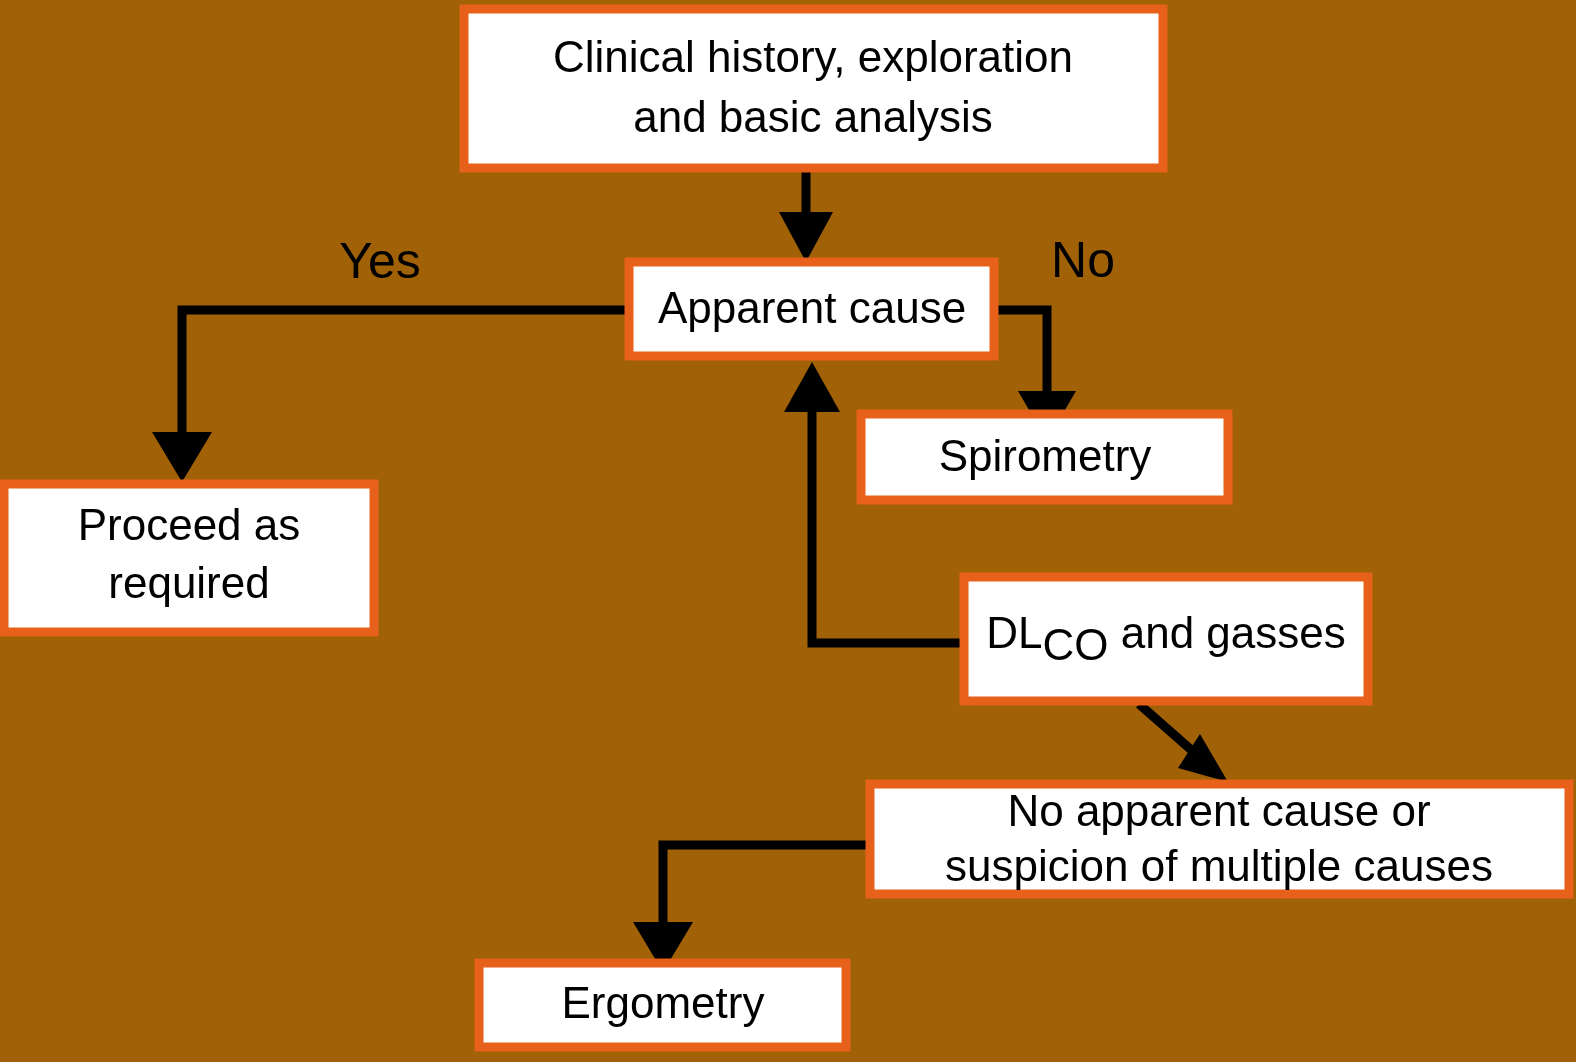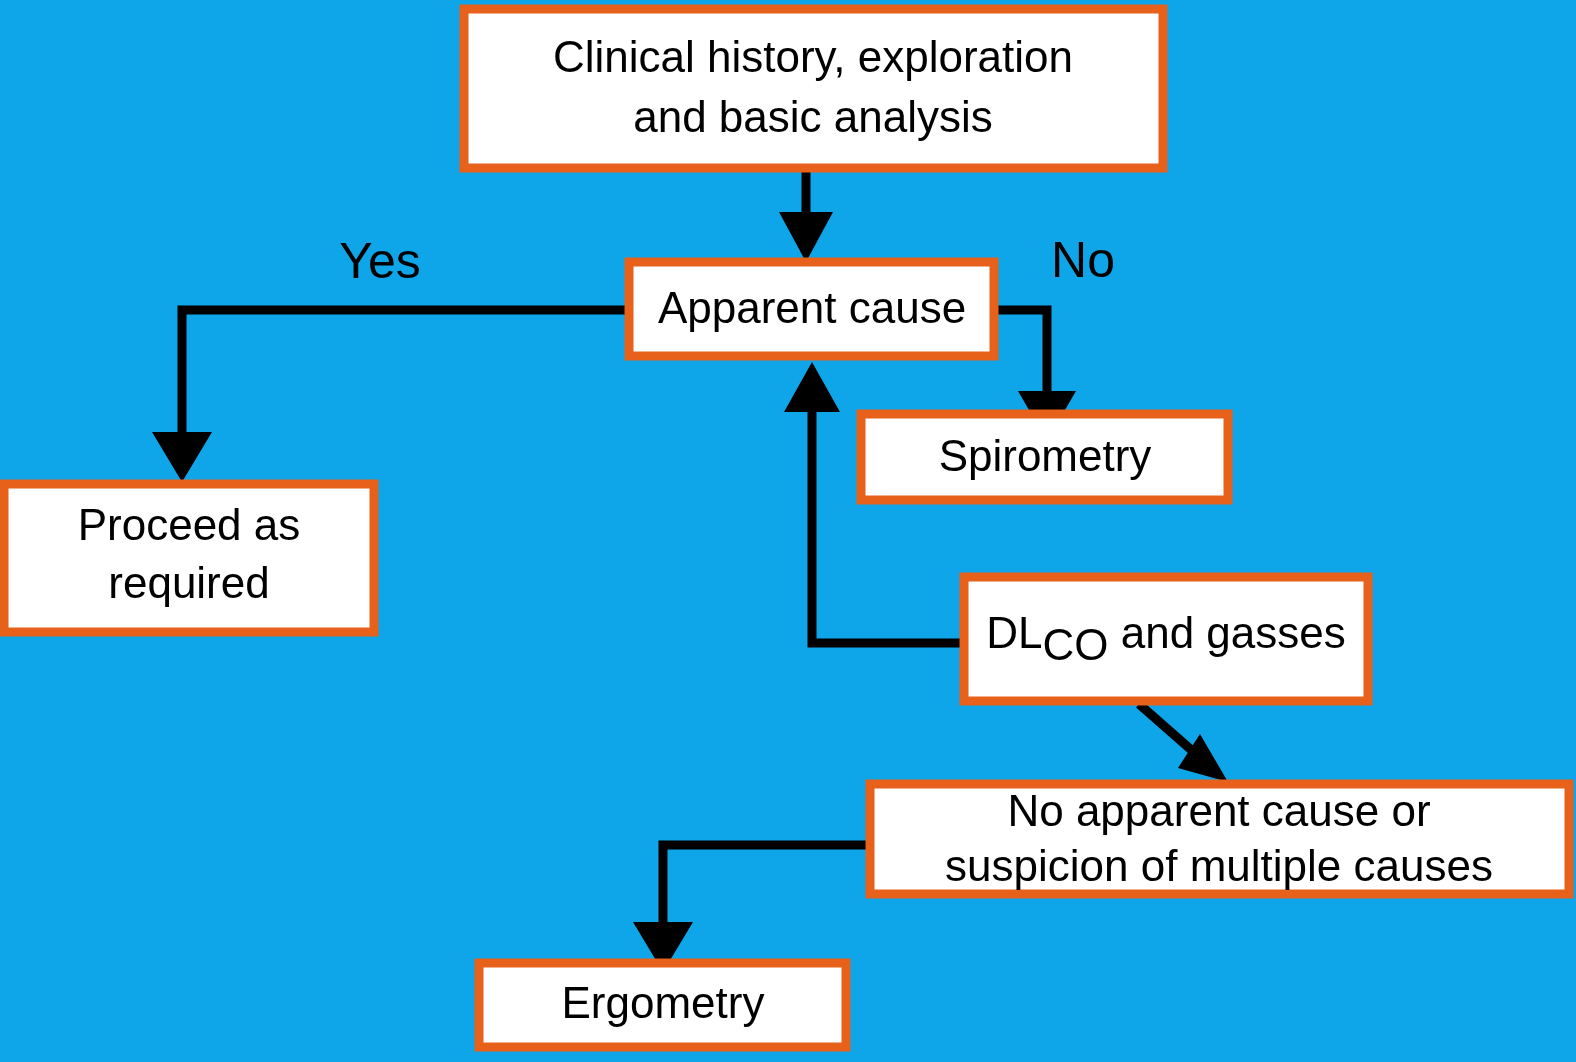--- a/index.html
+++ b/index.html
@@ -4,21 +4,21 @@
 <style>
   html, body {
     margin: 0;
     padding: 0;
     background: #ffffff;
   }
   #flowchart-root {
     position: relative;
     width: 1576px;
     height: 1062px;
-    background: #0ea5e9;
+    background: #a16207;
     font-family: "Liberation Sans", sans-serif;
     overflow: hidden;
   }
   svg.flow-svg {
     position: absolute;
     top: 0;
     left: 0;
     width: 1576px;
     height: 1062px;
   }

